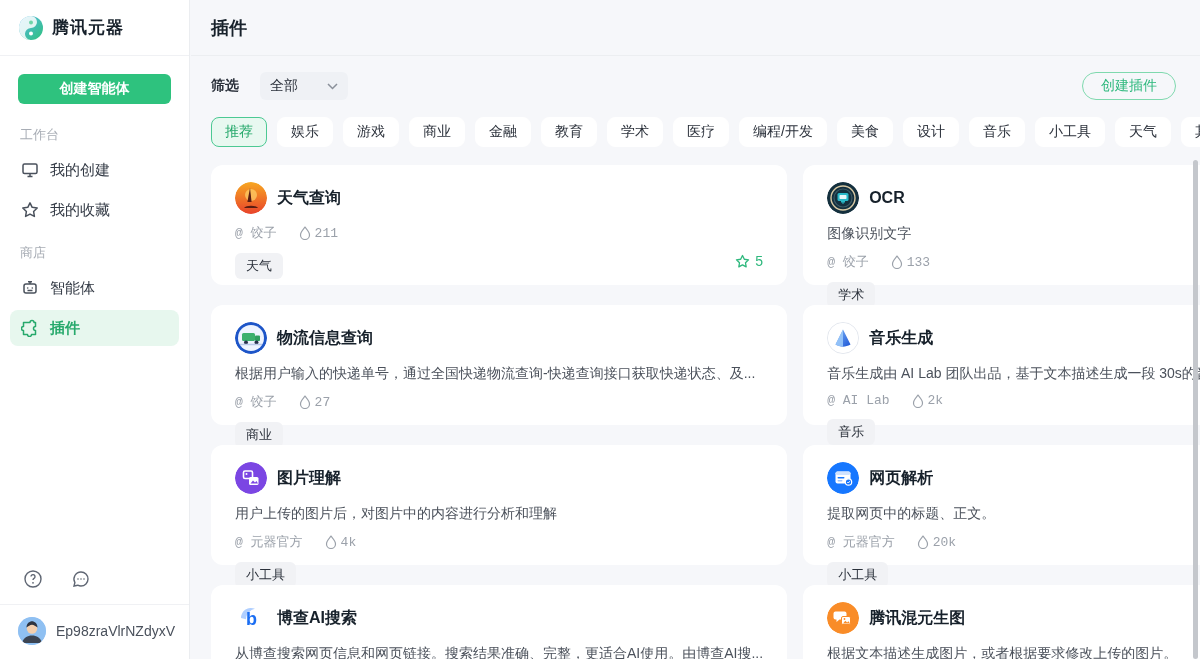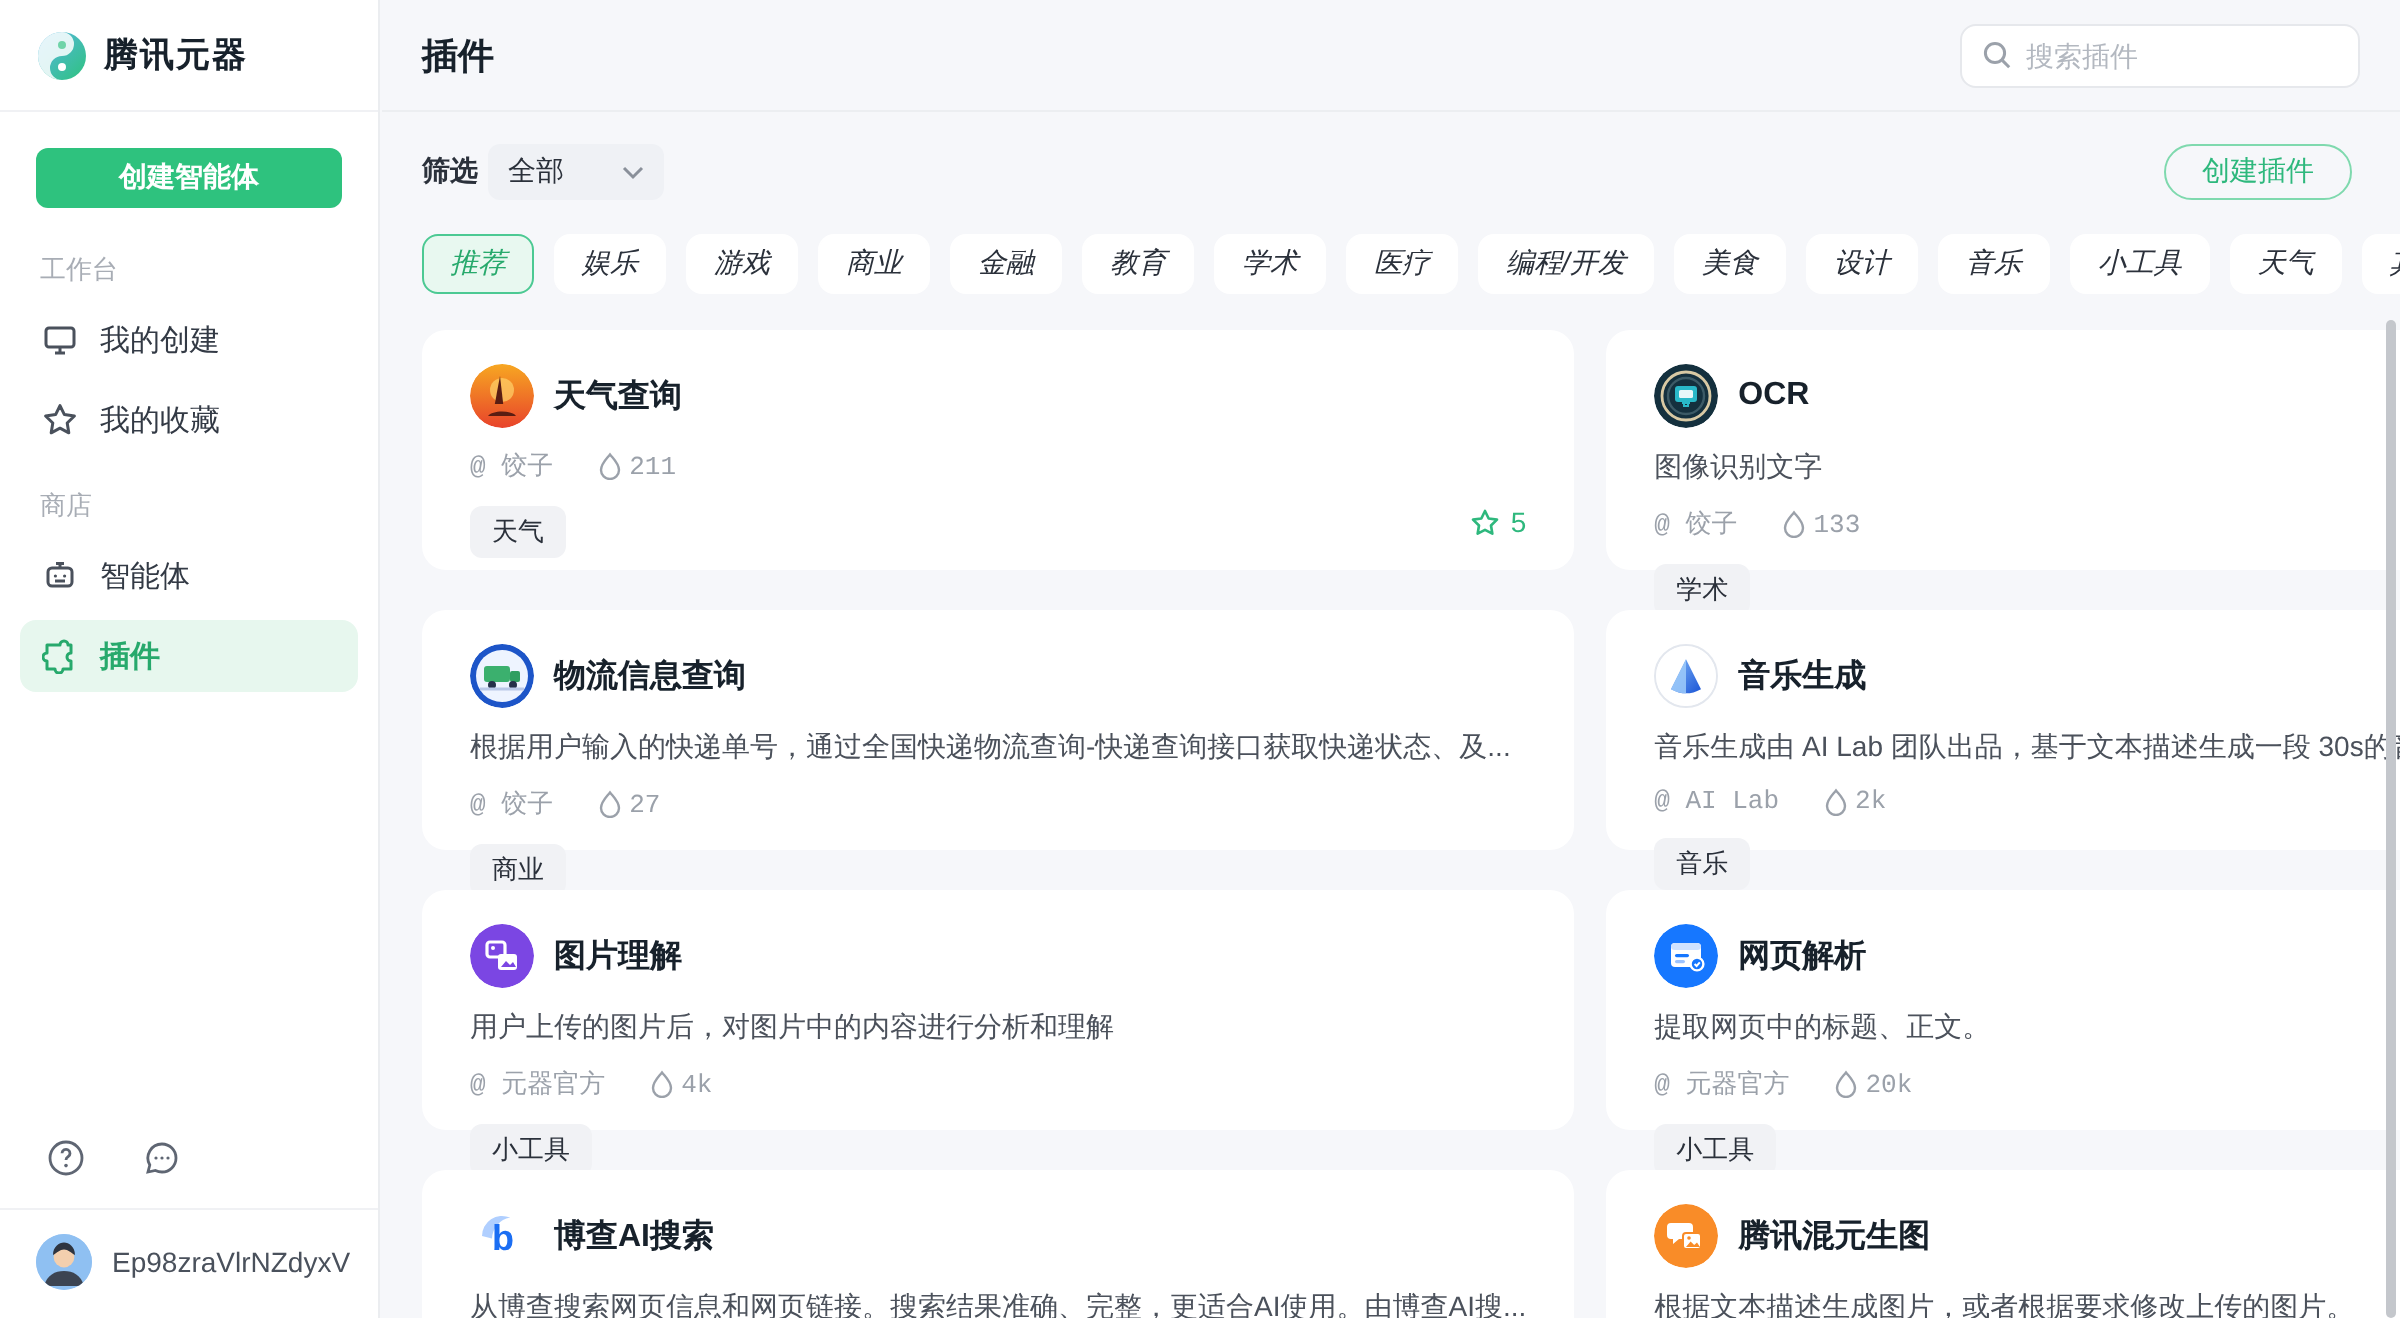--- a/index.html
+++ b/index.html
@@ -39,32 +39,32 @@
   .main { position:absolute; left:191px; top:0; right:0; height:659px; }
   .main-header { height:56px; border-bottom:1px solid #eceef1; display:flex; align-items:center; justify-content:space-between; padding:0 20px; }
   .page-title { font-size:18px; font-weight:bold; color:#17212b; }
   .search-box {
     width:200px; height:32px; background:#fff; border:1px solid #e6e8ec; border-radius:8px;
     display:flex; align-items:center; gap:7px; padding:0 10px; color:#b3b8c0;
   }
   .search-box input { border:none; outline:none; width:140px; font-size:14px; background:transparent; font-family:inherit; color:#333; }
   .search-box input::placeholder { color:#b3b8c0; }
   .toolbar { display:flex; align-items:center; justify-content:space-between; padding:16px 24px 0 20px; }
-  .filter-group { display:flex; align-items:center; gap:5px; }
+  .filter-group { display:flex; align-items:center; gap:21px; }
   .filter-label { font-size:14px; font-weight:bold; color:#2b313b; }
   .filter-select {
     width:88px; height:28px; background:#eff1f5; border-radius:6px; display:flex;
     align-items:center; justify-content:space-between; padding:0 10px; cursor:pointer;
     font-size:14px; color:#2b313b;
   }
   .create-plugin-btn {
     height:28px; padding:0 18px; border-radius:14px; background:transparent;
     border:1px solid #7fd9ae; color:#2eb87d; font-size:14px; cursor:pointer; font-family:inherit;
   }
-  .chips { display:flex; gap:10px; padding:17px 20px 0 20px; flex-wrap:nowrap;font-style:italic; }
+  .chips { display:flex; gap:10px; padding:17px 20px 0 20px; flex-wrap:nowrap; }
   .chip {
     background:#fff; border:1px solid #fff; border-radius:8px; padding:5px 13px;
     font-size:14px; color:#2b313b; cursor:pointer; white-space:nowrap;
   }
   .chip.active { background:#e8f8f0; border-color:#4cc993; color:#27a96c; }
   .grid {
     display:grid; grid-template-columns:1fr 1fr; gap:20px 16px;
     padding:18px 24px 0 20px;
   }
   .card {
@@ -179,29 +179,20 @@
         <path d="M4 26c1.5-5.5 5.5-7.5 10-7.5s8.5 2 10 7.5z" fill="#3c4452"></path>
       </svg>
     </span>
     <span class="user-name">Ep98zraVlrNZdyxV</span>
   </div>
 </div>
 
 <div class="main">
   <div class="main-header">
     <div class="page-title">插件</div>
-    <div class="search-box">
-      <span>
-        <svg width="15" height="15" viewBox="0 0 15 15" fill="none" stroke="#9ba1aa" stroke-width="1.5">
-          <circle cx="6.5" cy="6.5" r="4.8"></circle>
-            <path d="M10.3 10.3L13.6 13.6"></path>
-        </svg>
-      </span>
-      <input type="text" placeholder="搜索插件" style="">
-    </div>
   </div>
 
   <div class="toolbar">
     <div class="filter-group">
       <span class="filter-label">筛选</span>
       <div class="filter-select">
         <span>全部</span>
         <span>
           <svg width="11" height="7" viewBox="0 0 11 7" fill="none" stroke="#8a909a" stroke-width="1.5">
               <path d="M1 1l4.5 4.5L10 1"></path>

